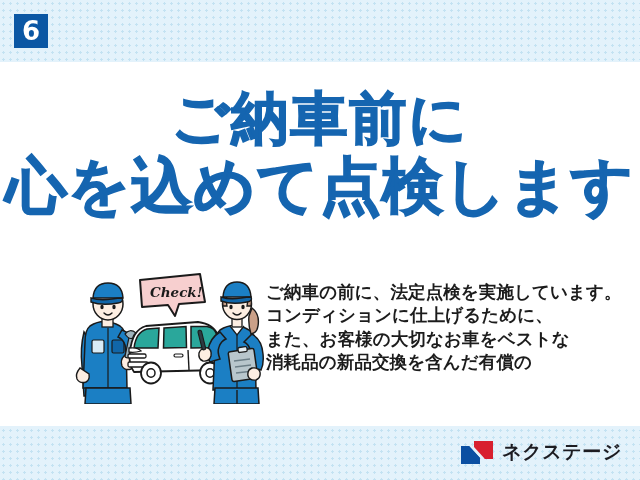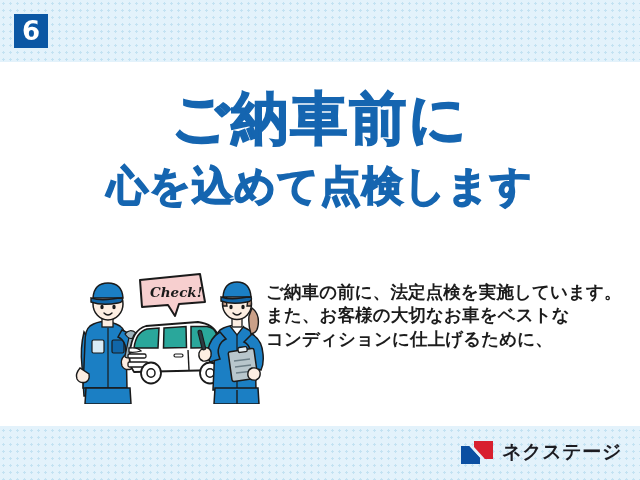--- a/index.html
+++ b/index.html
@@ -85,21 +85,21 @@
   .headline-line {
     font-size: 57px;
     line-height: 68px;
     font-weight: bold;
     letter-spacing: 2px;
     white-space: nowrap;
     font-family: "DejaVu Sans", "Liberation Sans", sans-serif;
     -webkit-text-stroke: 1.6px #1565b0;
   }
   #headline-line-2 {
-    font-size: 41px;
+    font-size: 61px;
     letter-spacing: 1px;
   }
 
   
   #body-copy {
     position: absolute;
     left: 266px;
     top: 196px;
     width: 360px;
     color: #1c1c1c;
@@ -288,22 +288,23 @@
 
           <path d="M143 124 h43 l1 16 h-45 z" fill="#1b7fc4" stroke="#1a1a1a" stroke-width="1.5"></path>
           <line x1="165" y1="126" x2="165" y2="140" stroke="#1a1a1a" stroke-width="1.4"></line>
         </g>
 
       </svg>
     </div>
 
     <div id="body-copy">
       <div class="body-line">ご納車の前に、法定点検を実施しています。</div>
+      <div class="body-line">コンディションに仕上げるために、</div>
       <div class="body-line">また、お客様の大切なお車をベストな</div>
-      <div class="body-line">コンディションに仕上げるために、</div>
+      <div class="body-line">消耗品の新品交換を含んだ有償の</div>
     </div>
 
   </div>
 
   <div id="footer">
     <div id="brand-logo">
       <svg id="brand-mark" viewBox="0 0 34 25">
         <path d="M1 24 L1 6 L9 6 L20 18 L20 24 Z" fill="#0b4fa2"></path>
         <path d="M33 1 L33 19 L25 19 L14 7 L14 1 Z" fill="#d8202f"></path>
         <path d="M1 6 L9 6 L20 18 L20 24 Z" fill="#0b4fa2"></path>

